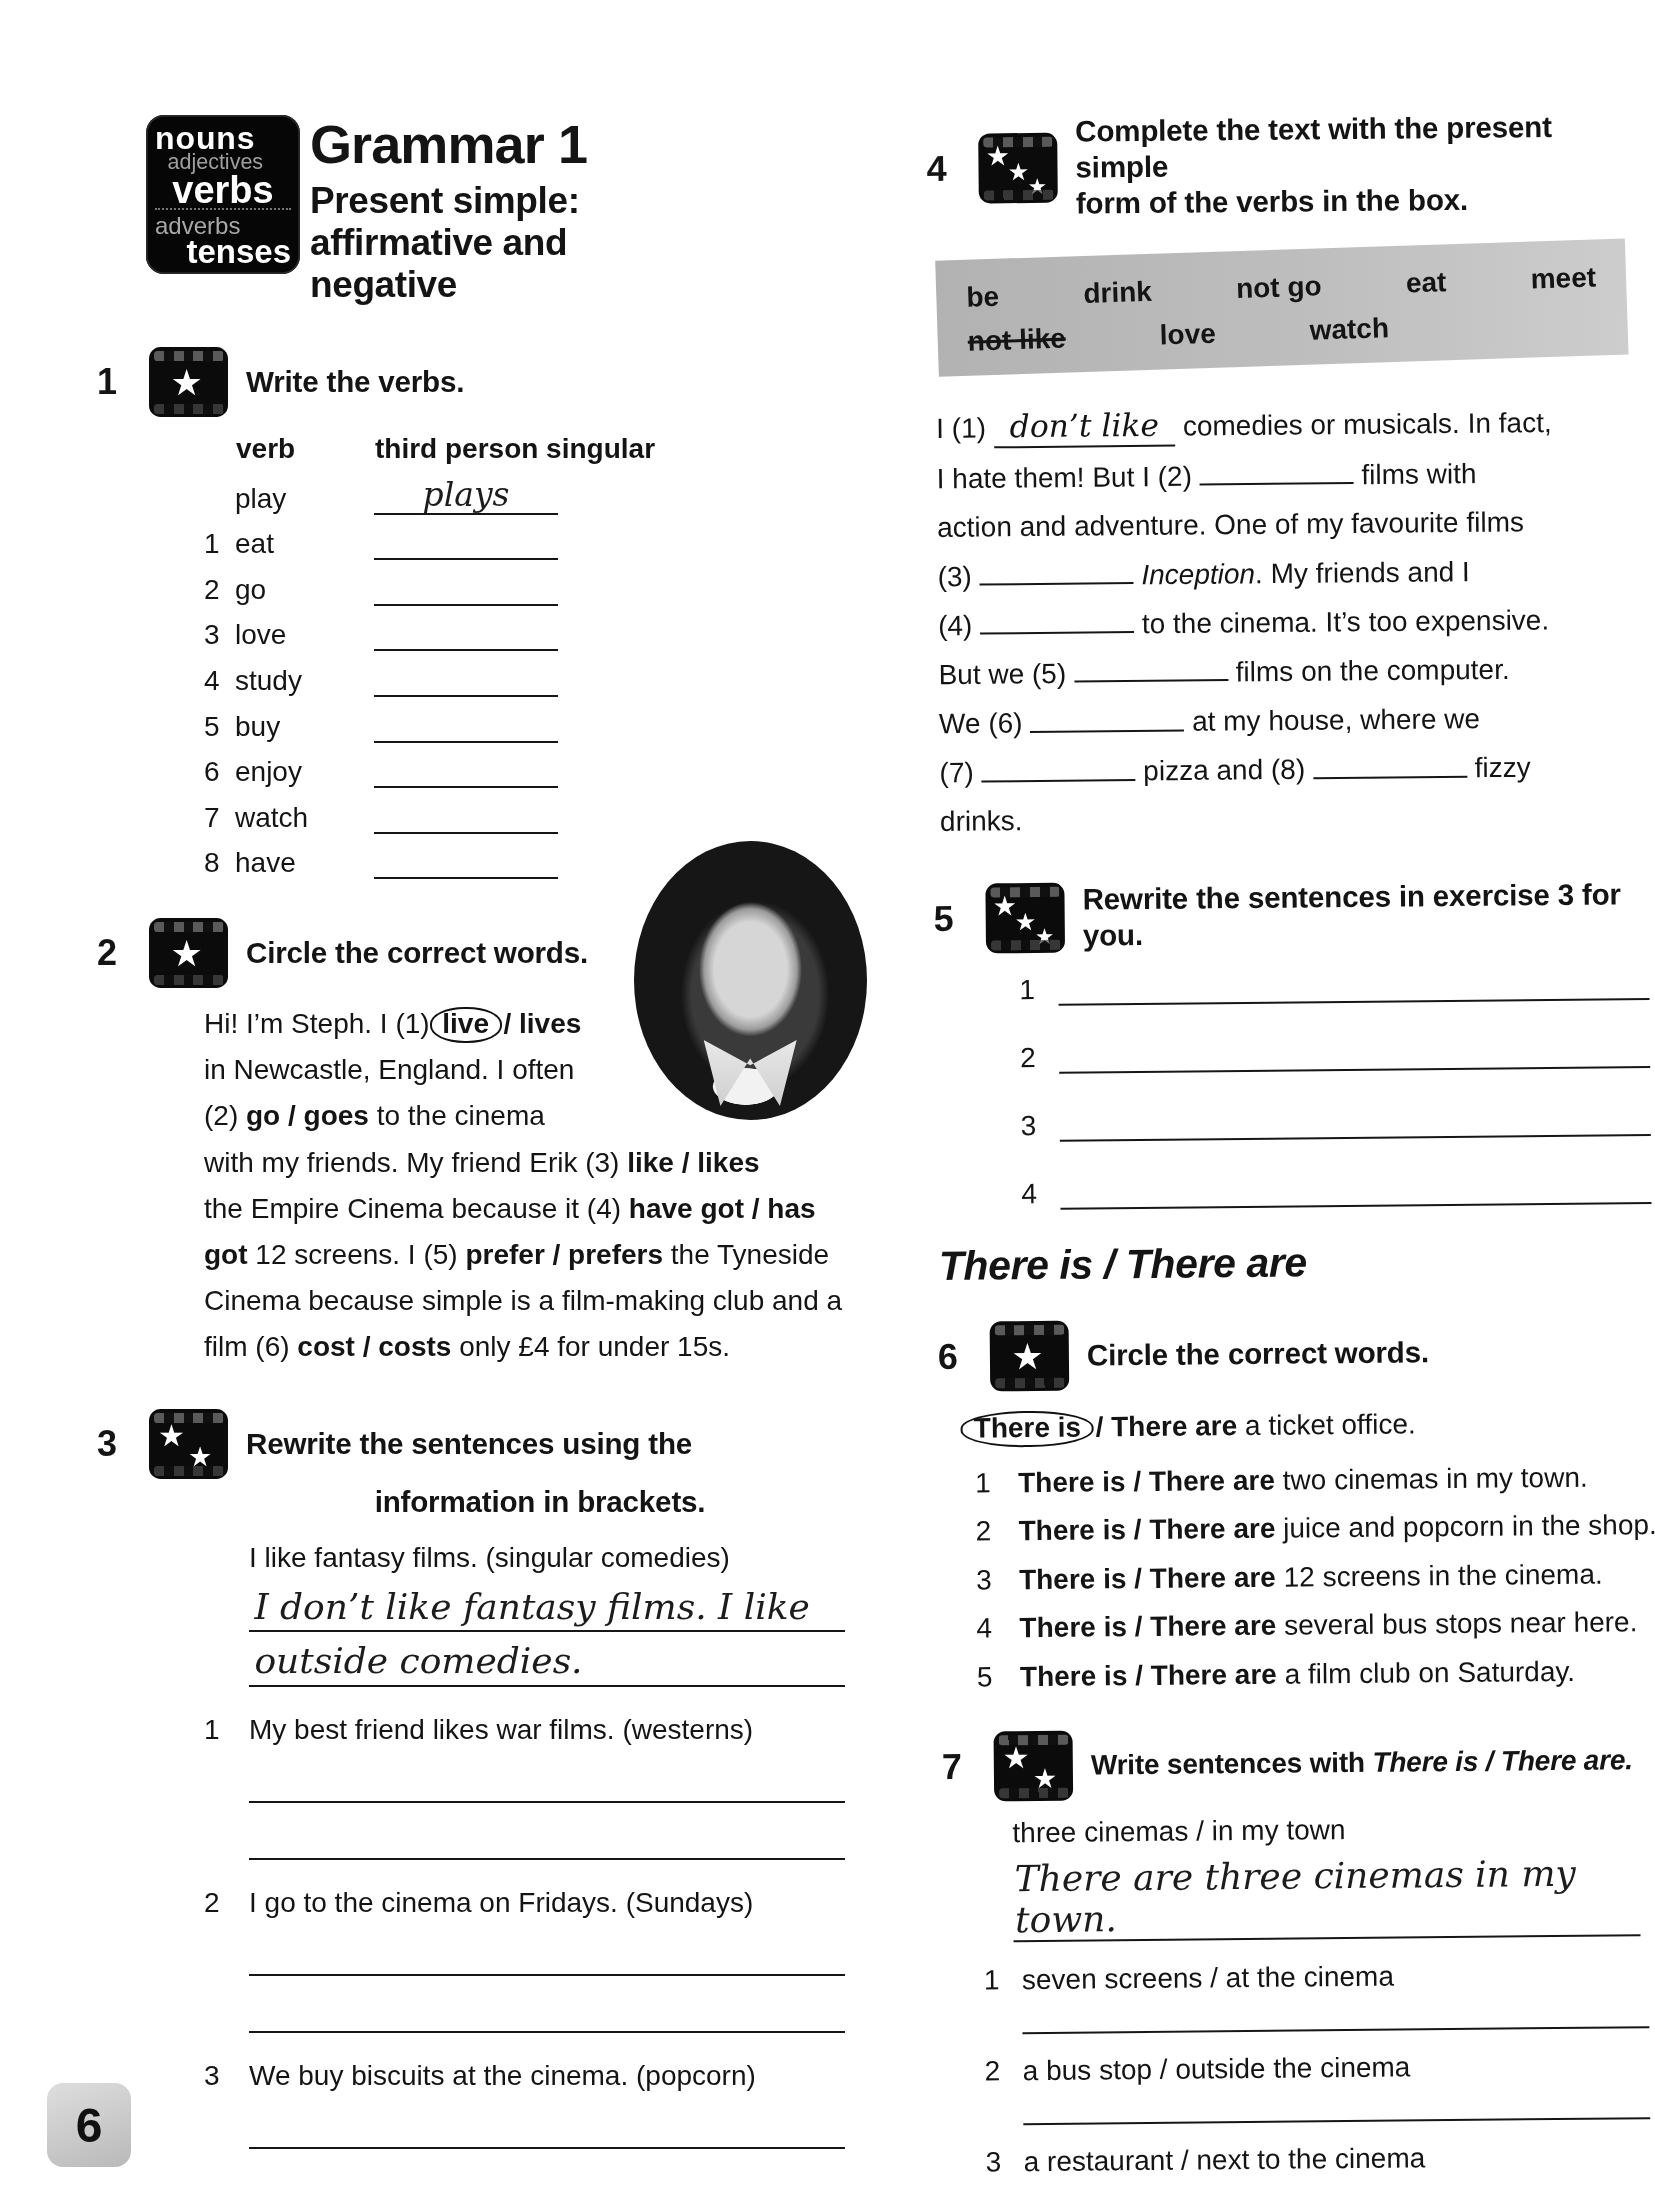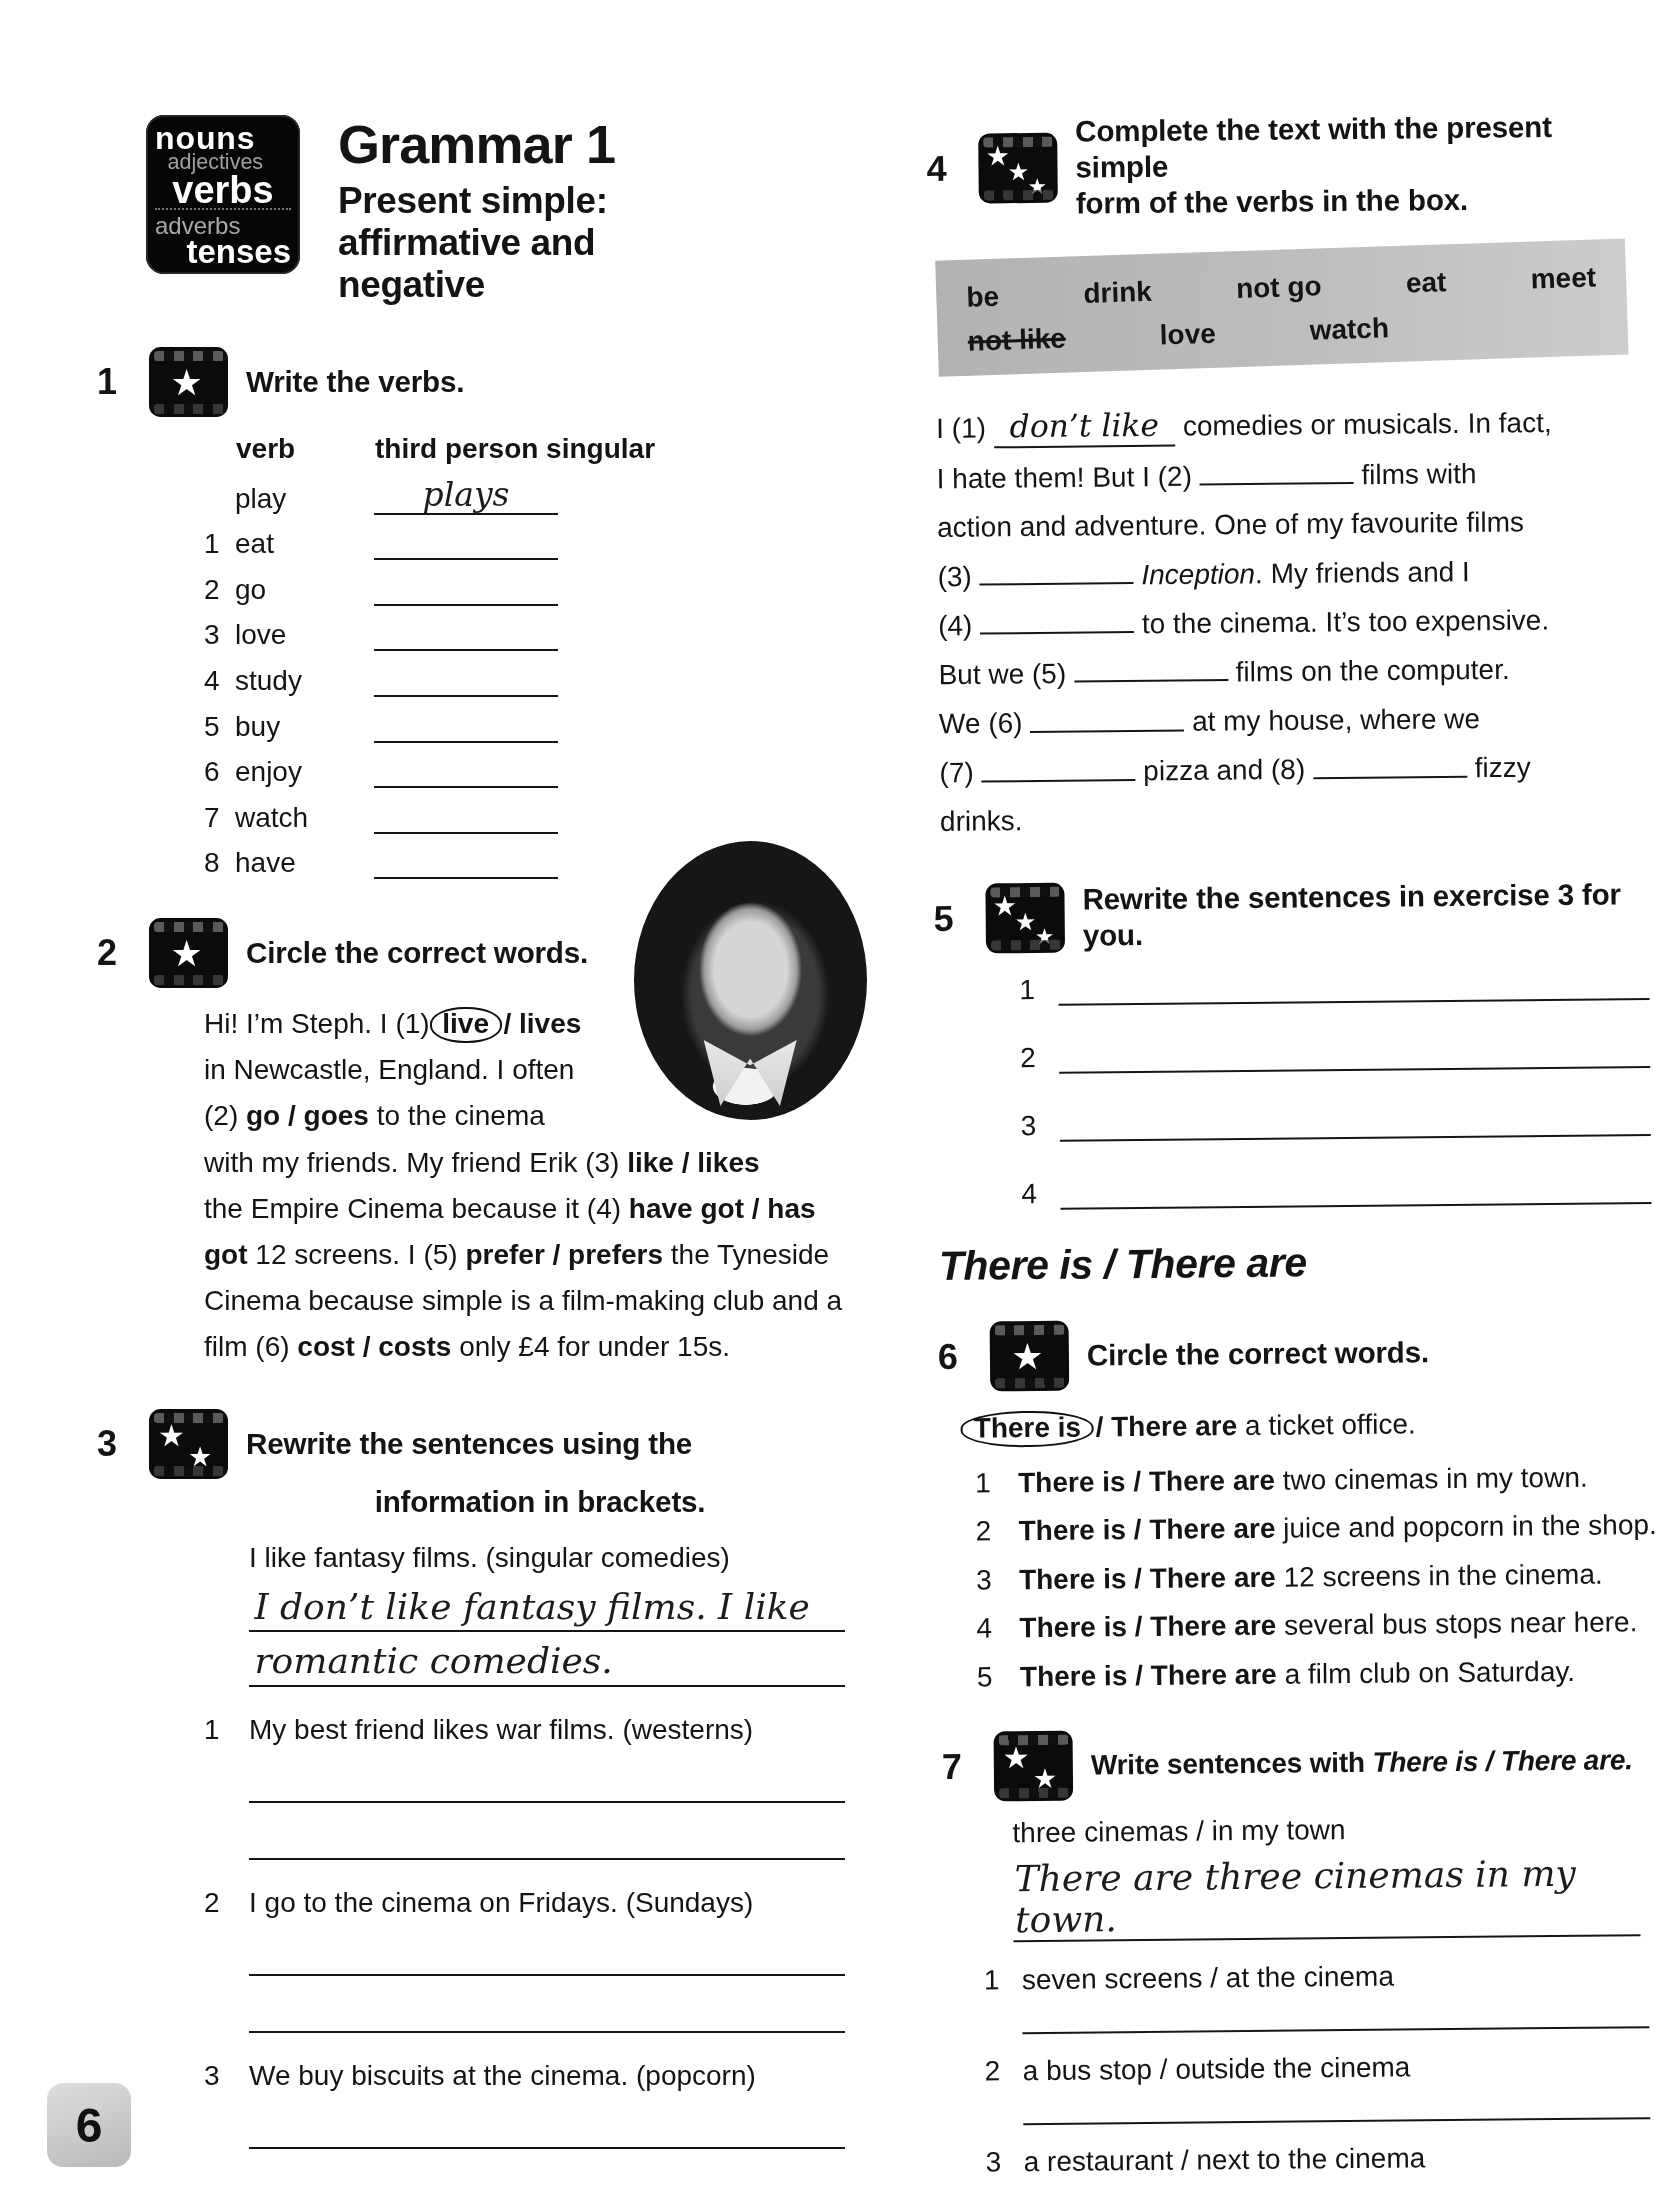--- a/index.html
+++ b/index.html
@@ -6,21 +6,21 @@
   html,body { margin:0; padding:0; background:#ffffff; }
   .page {
     position:relative; width:1655px; height:2203px; background:#fff;
     font-family:"Liberation Sans", sans-serif; color:#141414; overflow:hidden;
   }
   .columns { position:absolute; left:97px; top:115px; display:flex; gap:70px; }
   .col-left  { width:759px; }
   .col-right { width:724px; transform:rotate(-0.55deg); transform-origin:top left; }
 
   
-  .hdr { display:flex; gap:38px; margin-left:49px; margin-bottom:41px; }
+  .hdr { display:flex; gap:10px; margin-left:49px; margin-bottom:41px; }
   .logo {
     flex:none; width:154px; height:159px; background:#060606; border-radius:18px;
     color:#fff; padding:9px 9px 7.2px; display:flex; flex-direction:column; justify-content:space-between;
     box-shadow:0 0 0 1.8px #2a2a2a inset;
   }
   .logo .l1 { font-weight:700; font-size:32px; line-height:.9; letter-spacing:0.9px; }
   .logo .l2 { color:#9f9f9f; font-size:21.5px; line-height:.9; padding-left:12.5px; }
   .logo .l3 { font-weight:700; font-size:38px; line-height:.9; text-align:center; }
   .logo .l4 { color:#a8a8a8; font-size:24px; line-height:.9; border-top:2.7px dotted #777; padding-top:5.4px; }
   .logo .l5 { font-weight:700; font-size:33px; line-height:.9; text-align:right; }
@@ -241,21 +241,21 @@
           <div class="staricon stars-2">
               <span class="star s1"></span>
               <span class="star s2"></span>
             </div>
           <div class="instr">Rewrite the sentences using the</div>
         </div>
         <div class="instr2">information in brackets.</div>
         <div class="ex3ex">
           <div class="body31">I like fantasy films. (singular comedies)</div>
           <div class="hwline hw">I don’t like fantasy films. I like</div>
-          <div class="hwline hw">romantic comedies.</div>
+          <div class="hwline hw">outside comedies.</div>
         </div>
         <div>
           <div class="iprompt">
             <span class="pn">1</span>
             <span>My best friend likes war films. (westerns)</span>
           </div>
           <div class="ansline"></div>
           <div class="ansline"></div>
           <div class="iprompt">
             <span class="pn">2</span>

